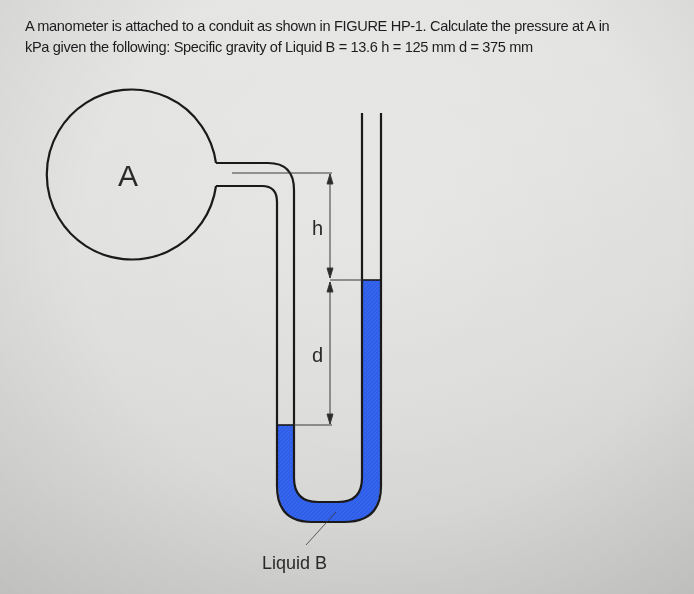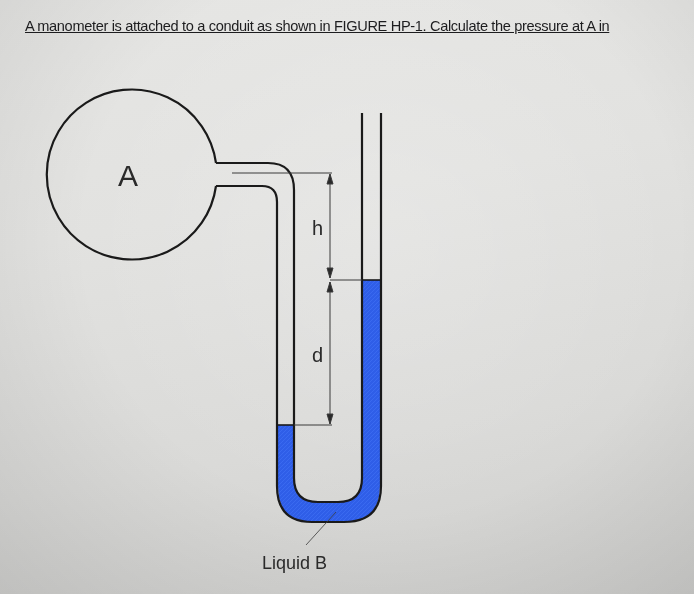--- a/index.html
+++ b/index.html
@@ -22,21 +22,20 @@
     }
     .question {
       position: absolute;
       left: 25px;
       top: 16px;
       width: 660px;
       font-size: 14.6px;
       line-height: 21px;
       color: #1d1d1f;
       letter-spacing: -0.35px;
-      text-decoration: underline;
     }
     .question p {
       margin: 0;
     }
     svg.figure {
       position: absolute;
       left: 0;
       top: 0;
     }
     .lbl {
@@ -44,20 +43,21 @@
       fill: #2a2a2a;
     }
   </style>
 </head>
 <body>
 
 <div class="vignette"></div>
 
 <div class="question">
   <p>A manometer is attached to a conduit as shown in FIGURE HP-1. Calculate the pressure at A in</p>
+  <p>kPa given the following: Specific gravity of Liquid B = 13.6 h = 125 mm d = 375 mm</p>
 </div>
 
 <svg class="figure" width="694" height="594" viewBox="0 0 694 594">
   <defs>
     <pattern id="liquidTex" width="4" height="4" patternUnits="userSpaceOnUse">
       <rect width="4" height="4" fill="#2f5ee8"></rect>
       <path d="M0 4 L4 0" stroke="#3a6af0" stroke-width="1"></path>
     </pattern>
   </defs>
 

